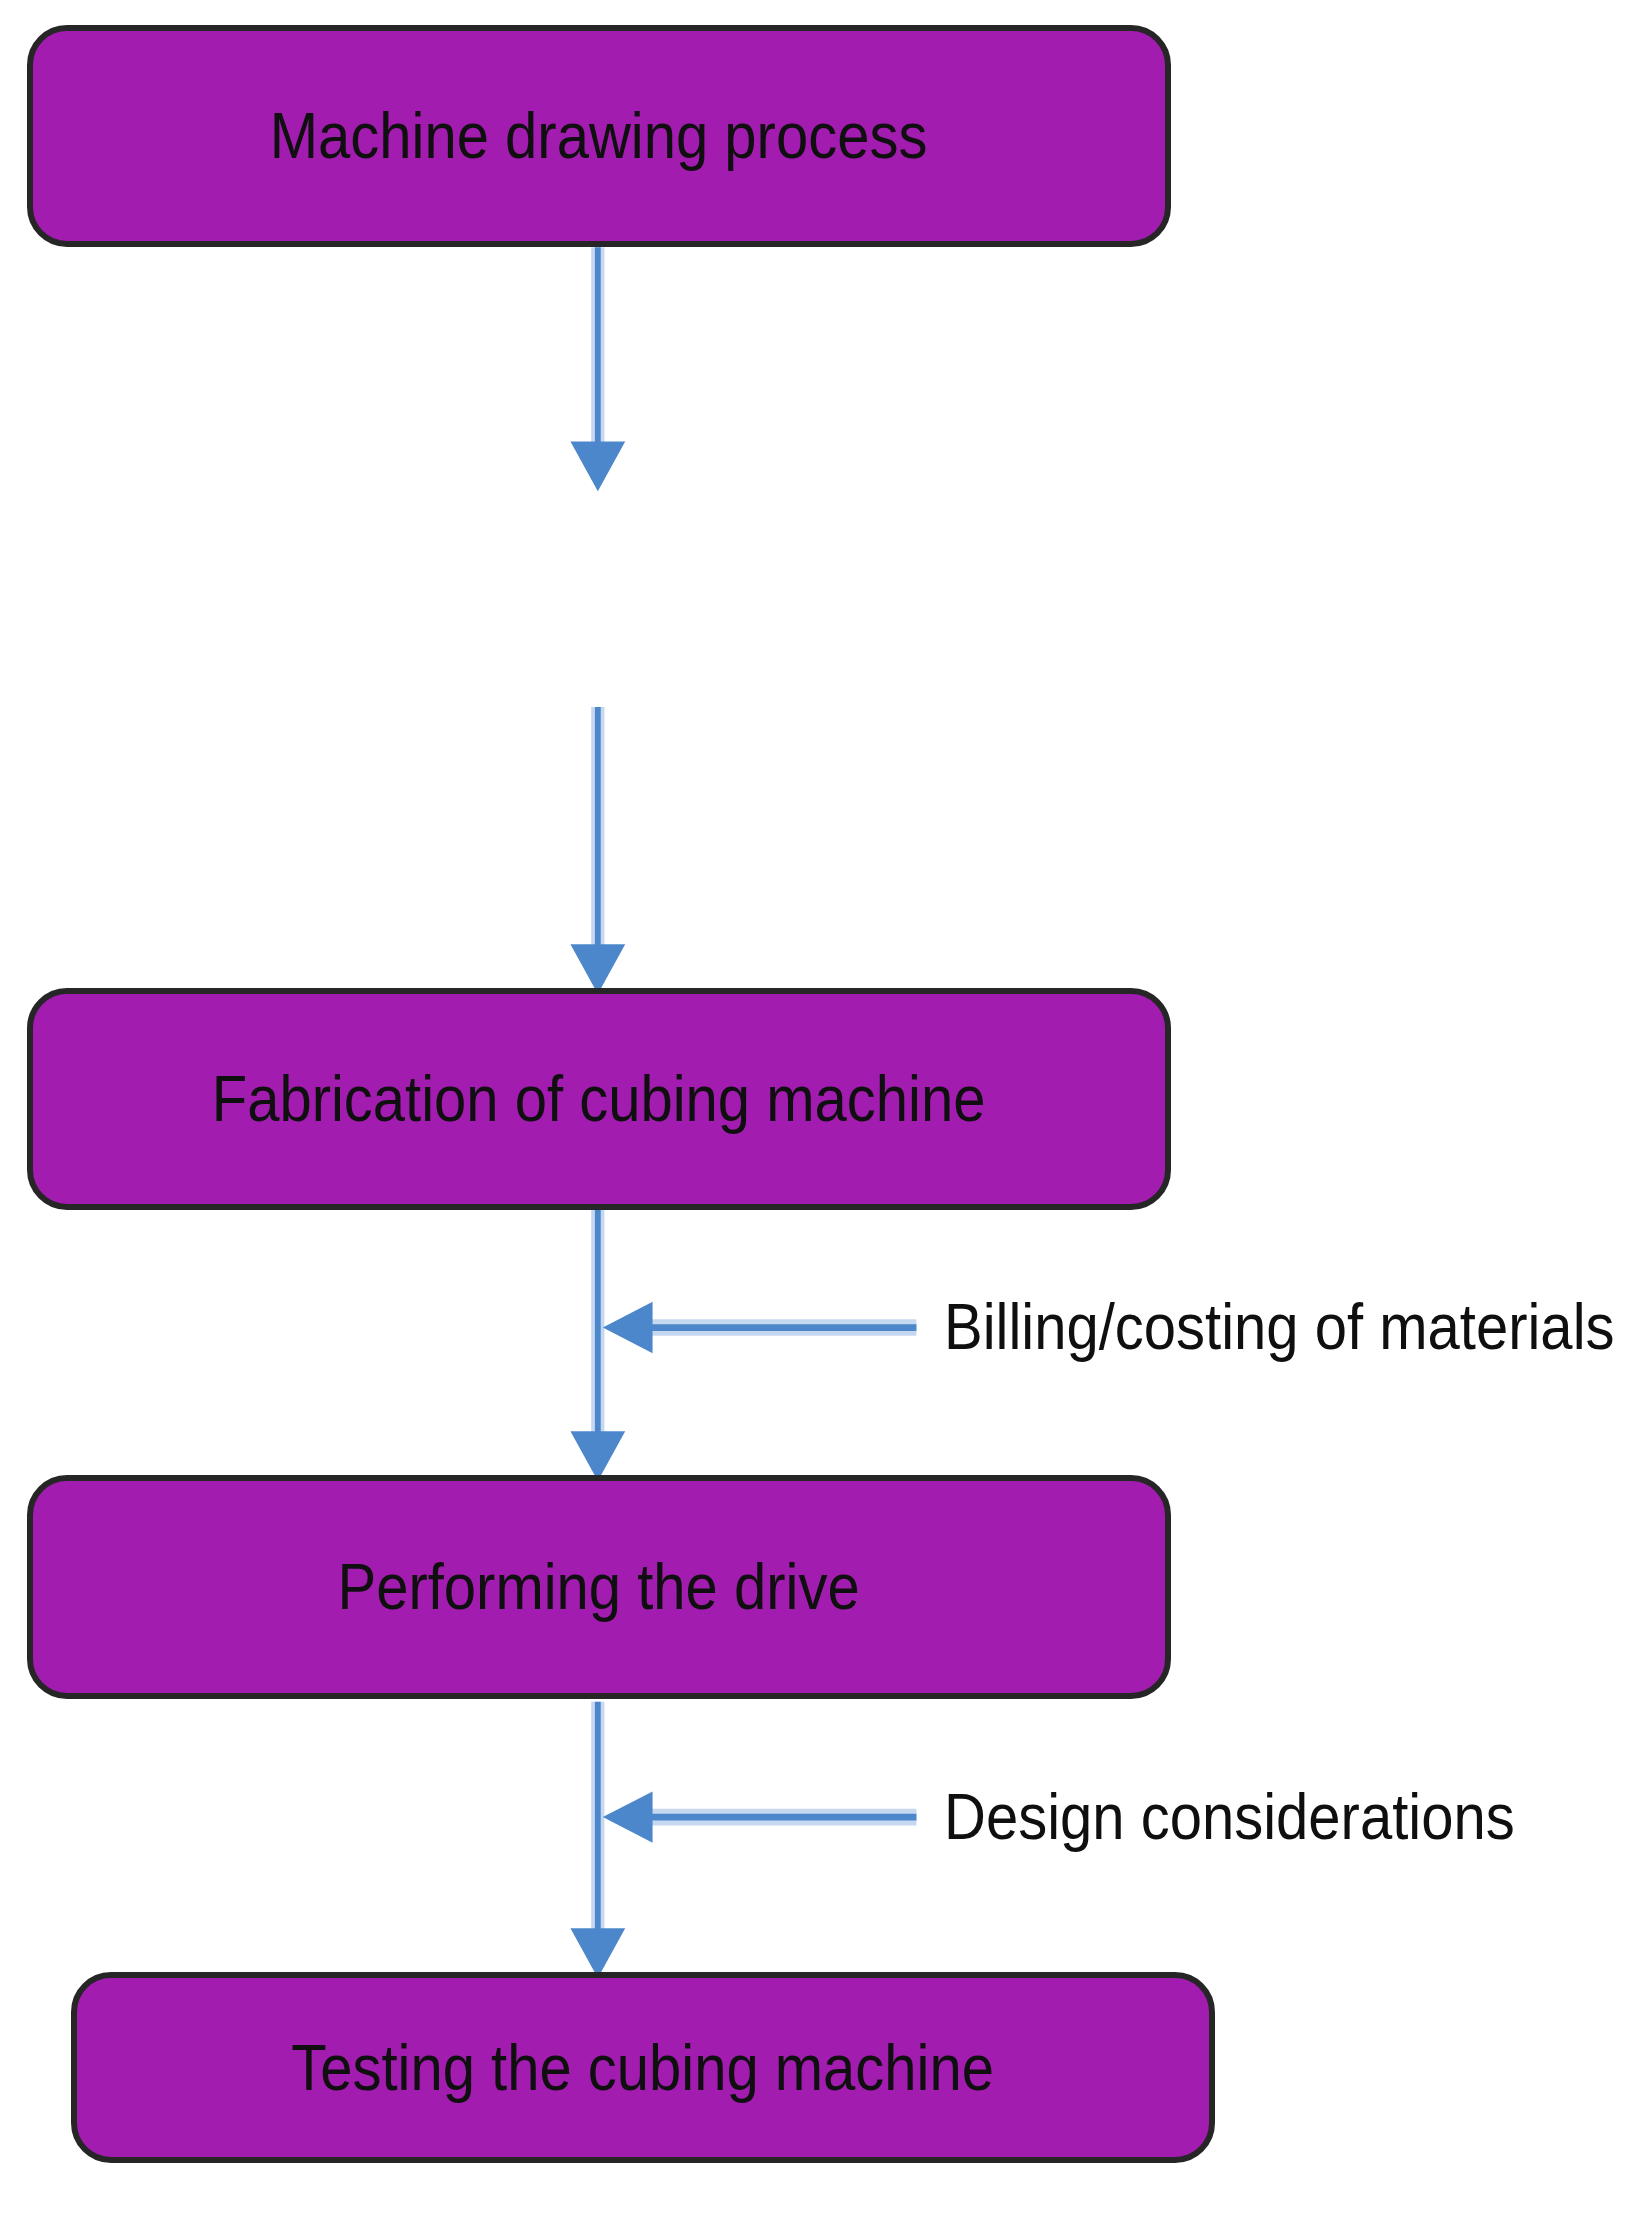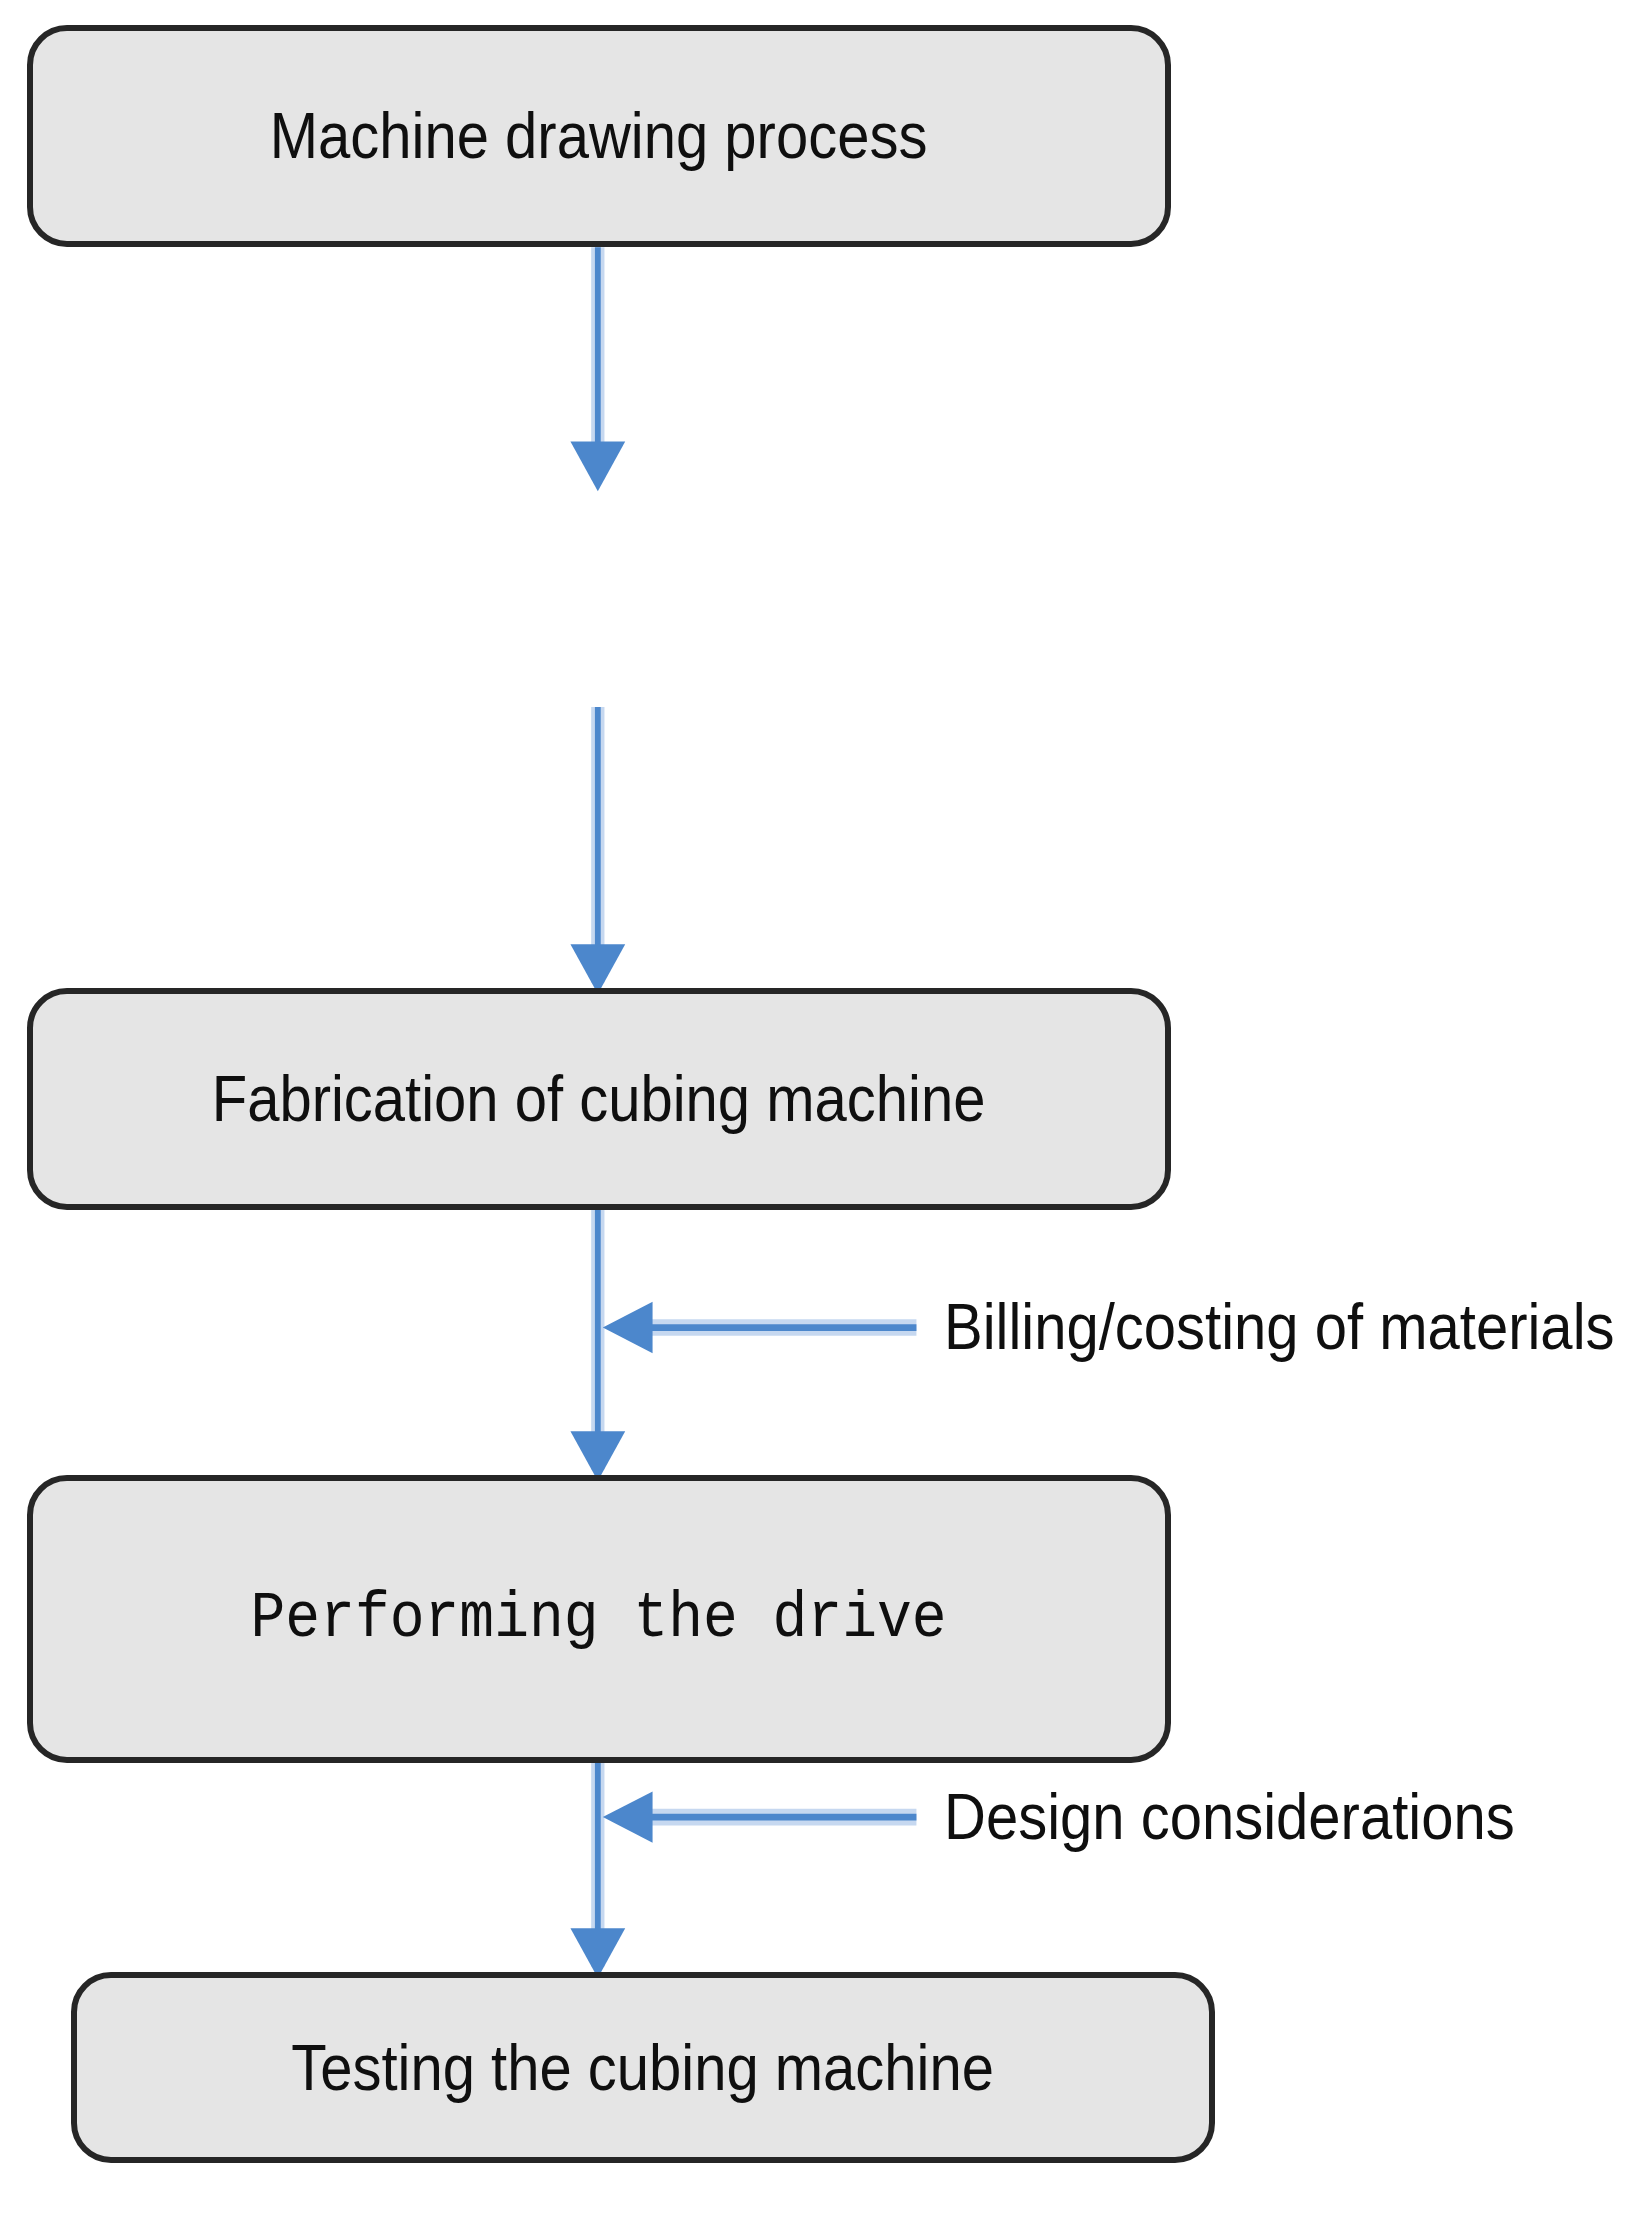--- a/index.html
+++ b/index.html
@@ -14,21 +14,21 @@
   .arrow-layer {
     position: absolute;
     left: 0; top: 0;
     width: 1652px; height: 2227px;
   }
   .node {
     position: absolute;
     left: 26.6px;
     width: 1144px;
     box-sizing: border-box;
-    background: #e5e5e5;
+    background: #a21caf;
     border: 6.6px solid #262626;
     border-radius: 40px;
     display: flex;
     align-items: center;
     justify-content: center;
   }
   .node-label {
     color: #0f0f0f;
     font-size: 58px;
     line-height: 1.1;
@@ -41,21 +41,21 @@
     left: 944px;
     color: #0f0f0f;
     font-size: 58px;
     line-height: 1.1;
     transform: translateY(-52%) scaleY(1.12);
     white-space: nowrap;
   }
   .node-1 { top: 25px;   height: 222px; }
   .node-2 { top: 485px;  height: 222px; }
   .node-3 { top: 988px; height: 222px; }
-  .node-4 { top: 1475px; height: 288px; font-family: Liberation Mono, monospace; }
+  .node-4 { top: 1475px; height: 224px; }
   .node-5 { top: 1972px; height: 191px; margin-left: 44px; }
   .side-label-1 { top: 1328px; }
   .side-label-2 { top: 1818px; }
 </style>
 </head>
 <body>
 
 <div class="canvas">
 
   <svg class="arrow-layer" viewBox="0 0 1990 2684">

